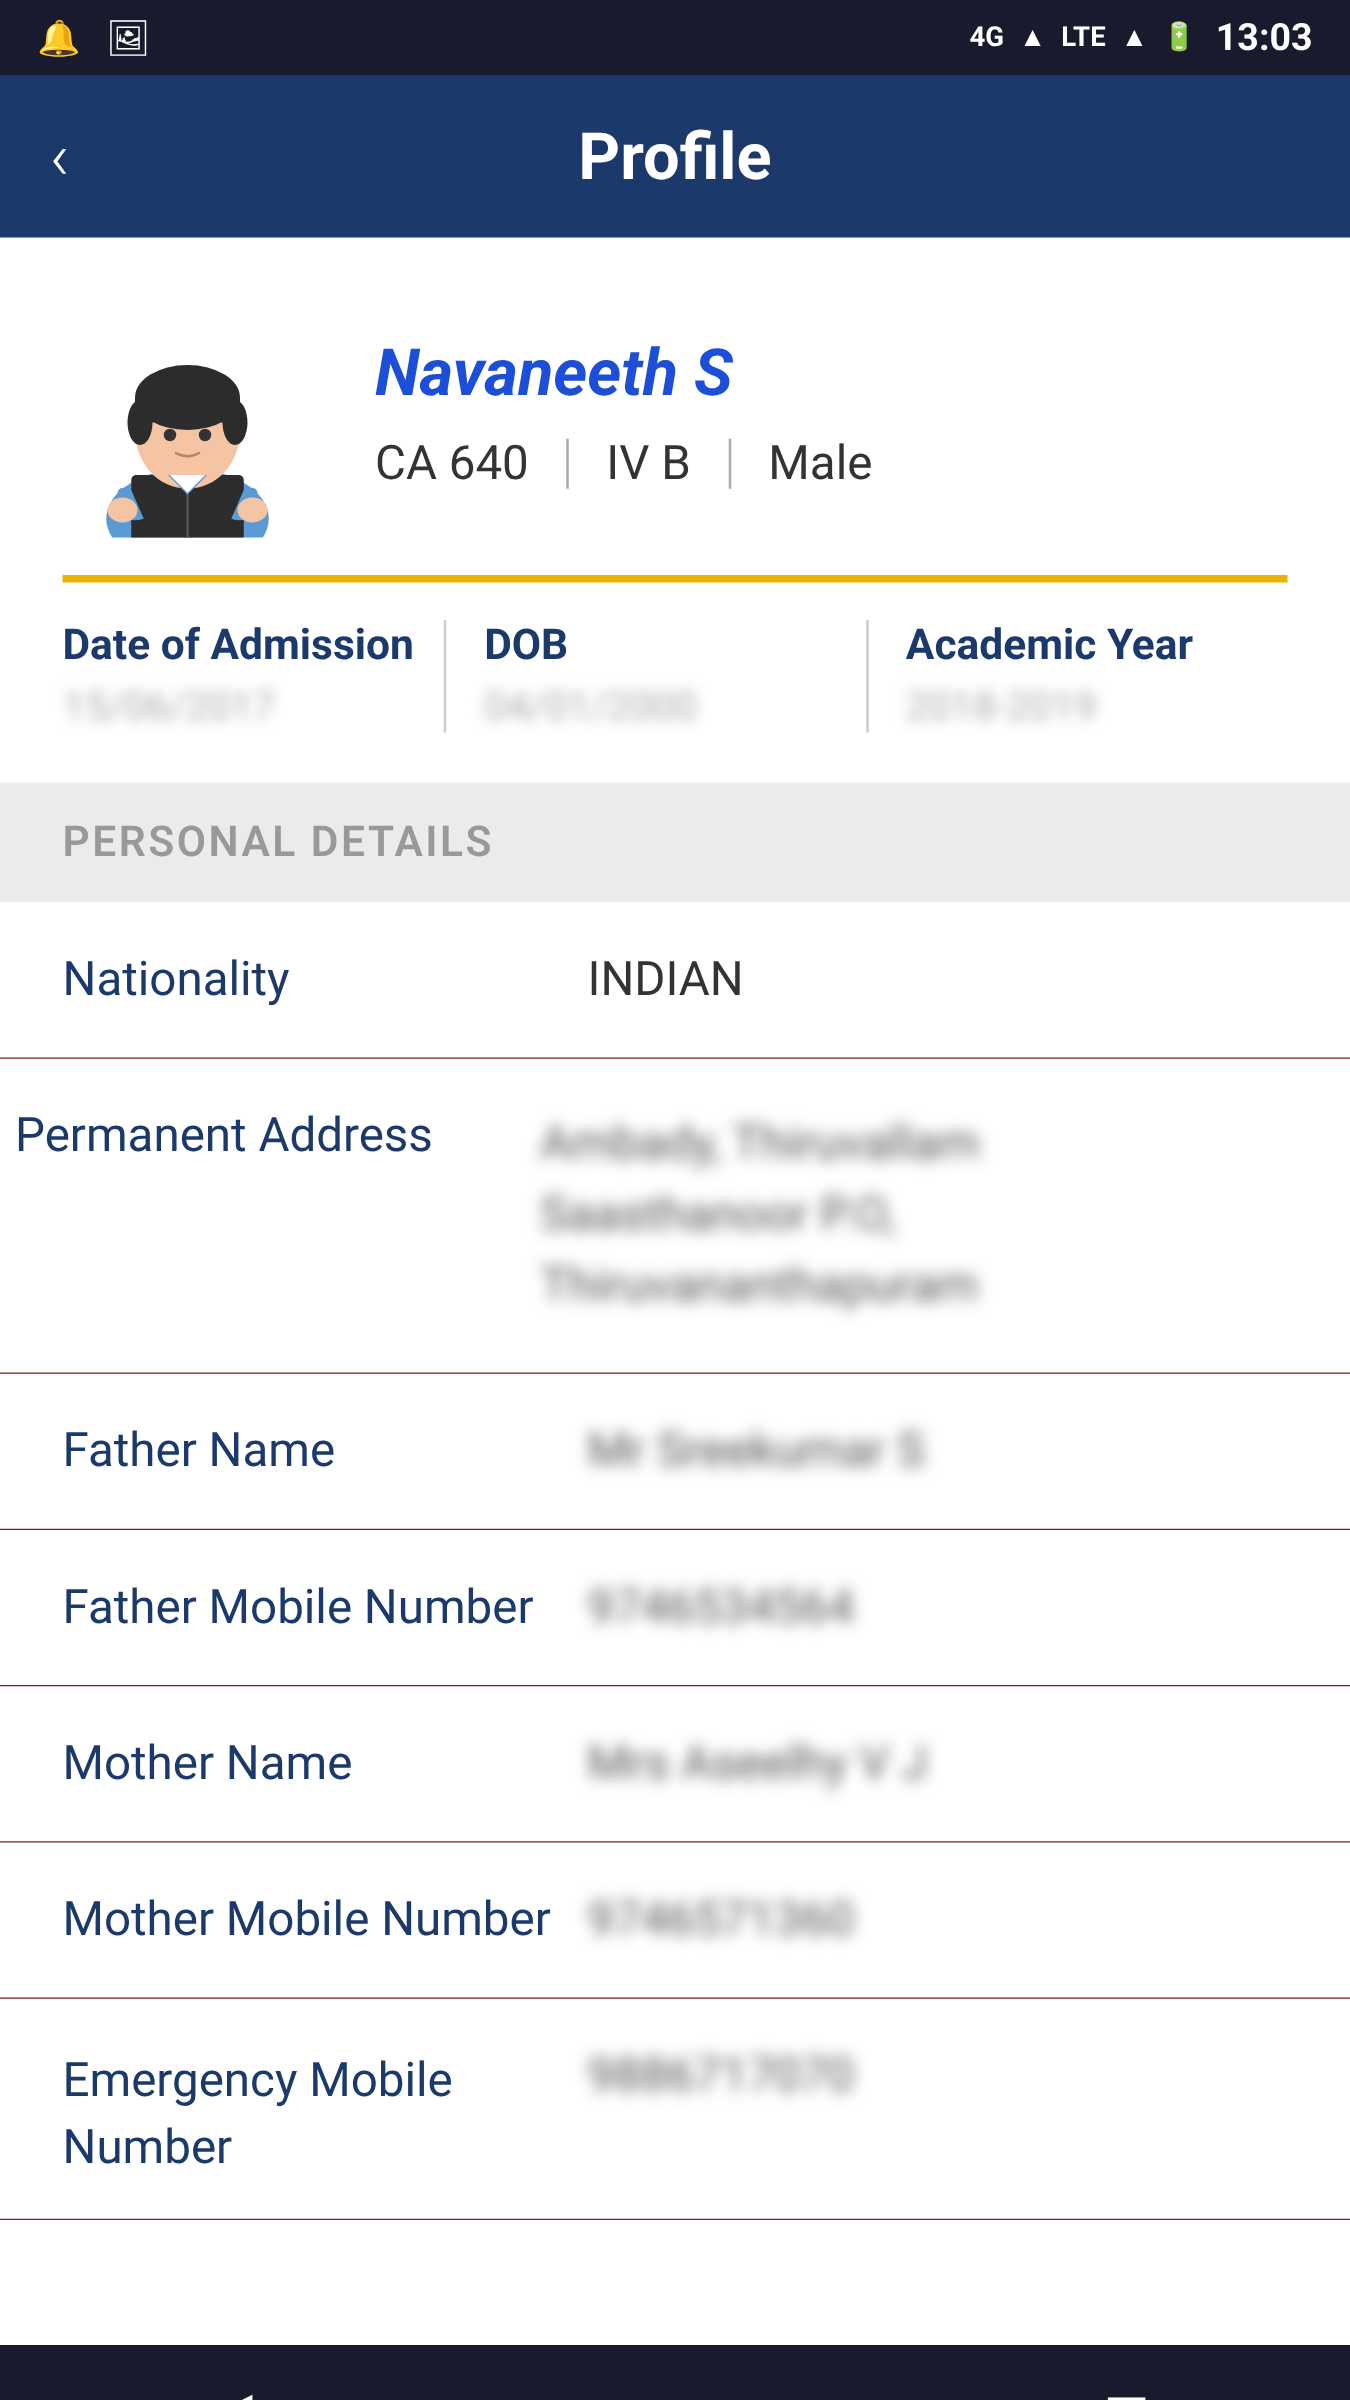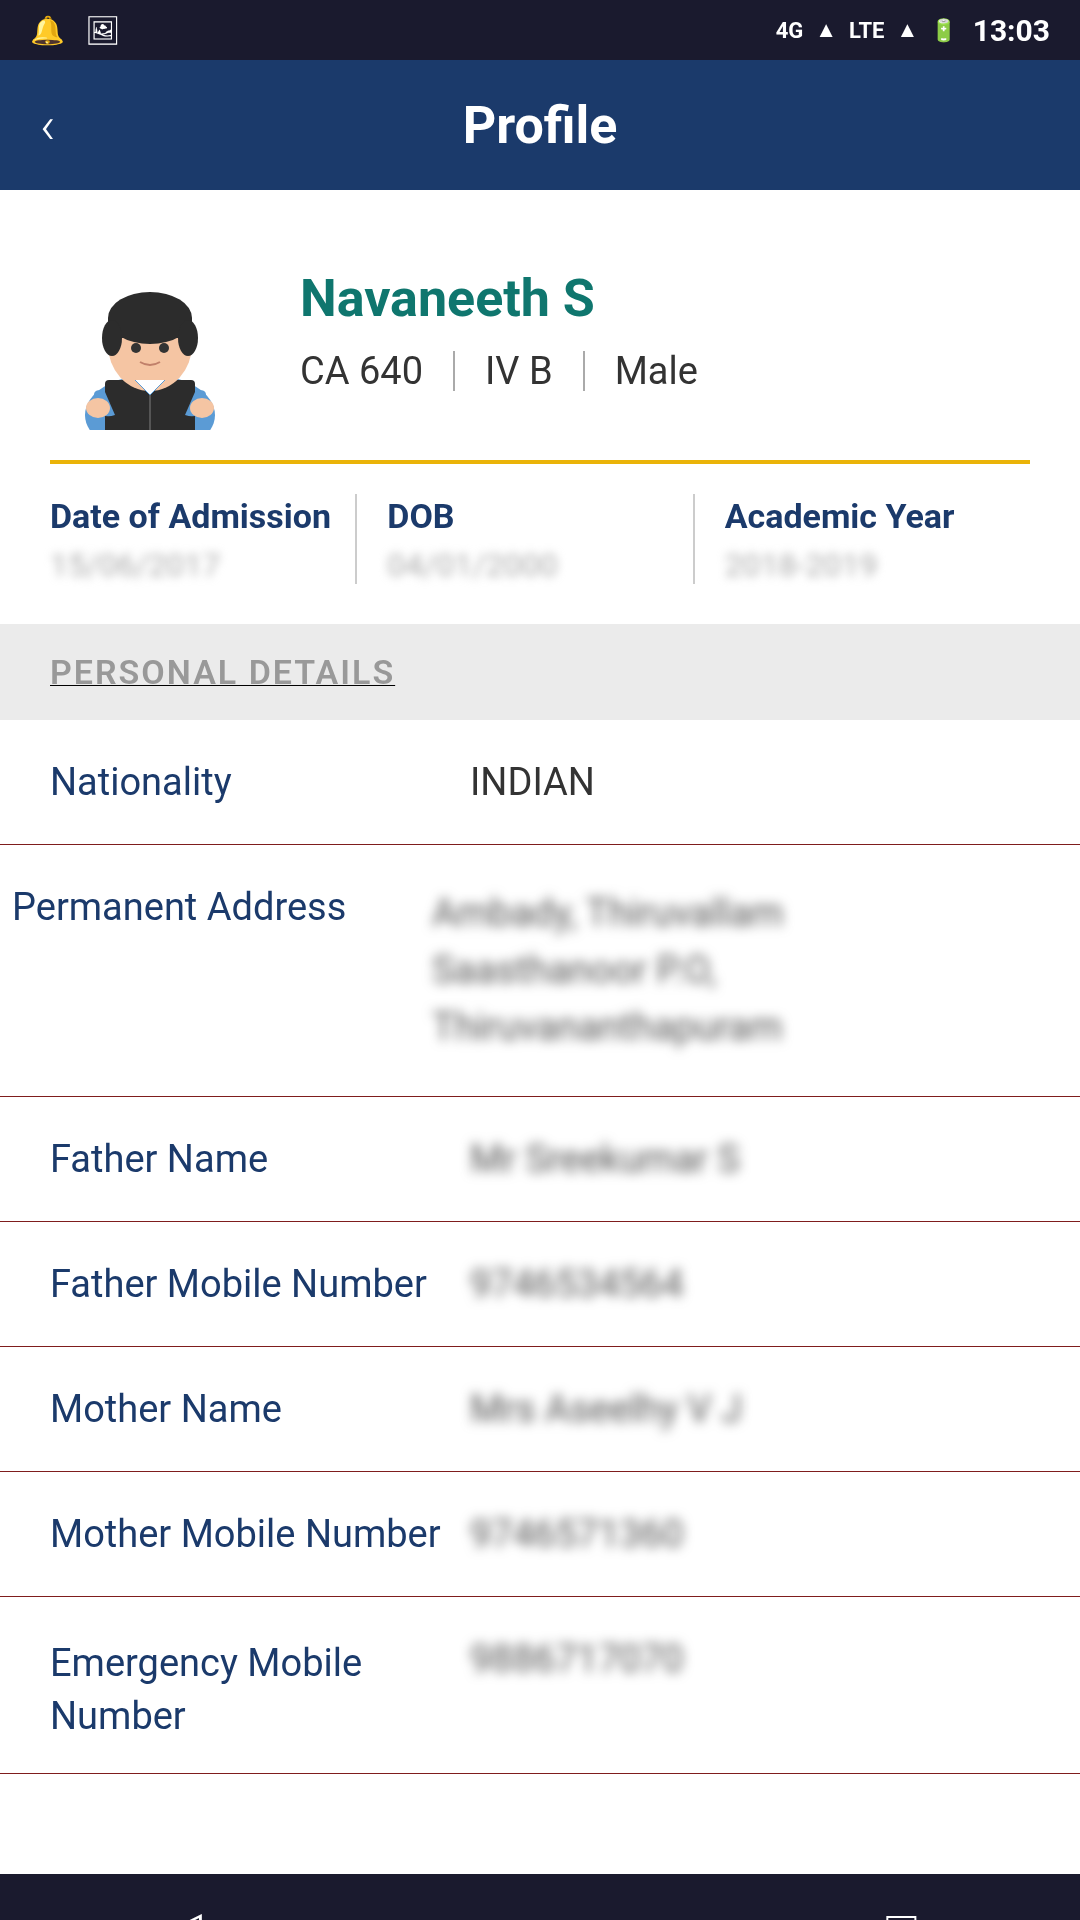--- a/index.html
+++ b/index.html
@@ -90,43 +90,44 @@
     .avatar-svg {
       width: 200px;
       height: 200px;
     }
     .profile-info {
       display: flex;
       flex-direction: column;
       gap: 20px;
     }
     .student-name {
-      color: #0f766e;
+      color: #1d4ed8;
       font-size: 52px;
       font-weight: 700;
+      font-style: italic;
     }
     .student-meta {
       display: flex;
       align-items: center;
       gap: 0;
       color: #333;
       font-size: 38px;
     }
     .meta-divider {
       width: 2px;
       height: 40px;
       background: #aaa;
       margin: 0 30px;
     }
 
     
     .stats-row {
       display: flex;
-      align-items: flex-end;
-      border-top: 4px solid #eab308;
+      align-items: flex-start;
+      border-top: 6px solid #eab308;
       padding-top: 30px;
     }
     .stat-item {
       flex: 1;
       display: flex;
       flex-direction: column;
       align-items: flex-start;
       padding: 0 10px;
     }
     .stat-item:first-child {
@@ -147,21 +148,20 @@
       color: #aaa;
       font-size: 32px;
       filter: blur(5px);
       user-select: none;
     }
 
     
     .section-header {
       background: #ebebeb;
       padding: 28px 50px;
-      text-decoration: underline;
     }
     .section-header-text {
       color: #999;
       font-size: 34px;
       font-weight: 600;
       letter-spacing: 2px;
       text-transform: uppercase;
     }
 
     

